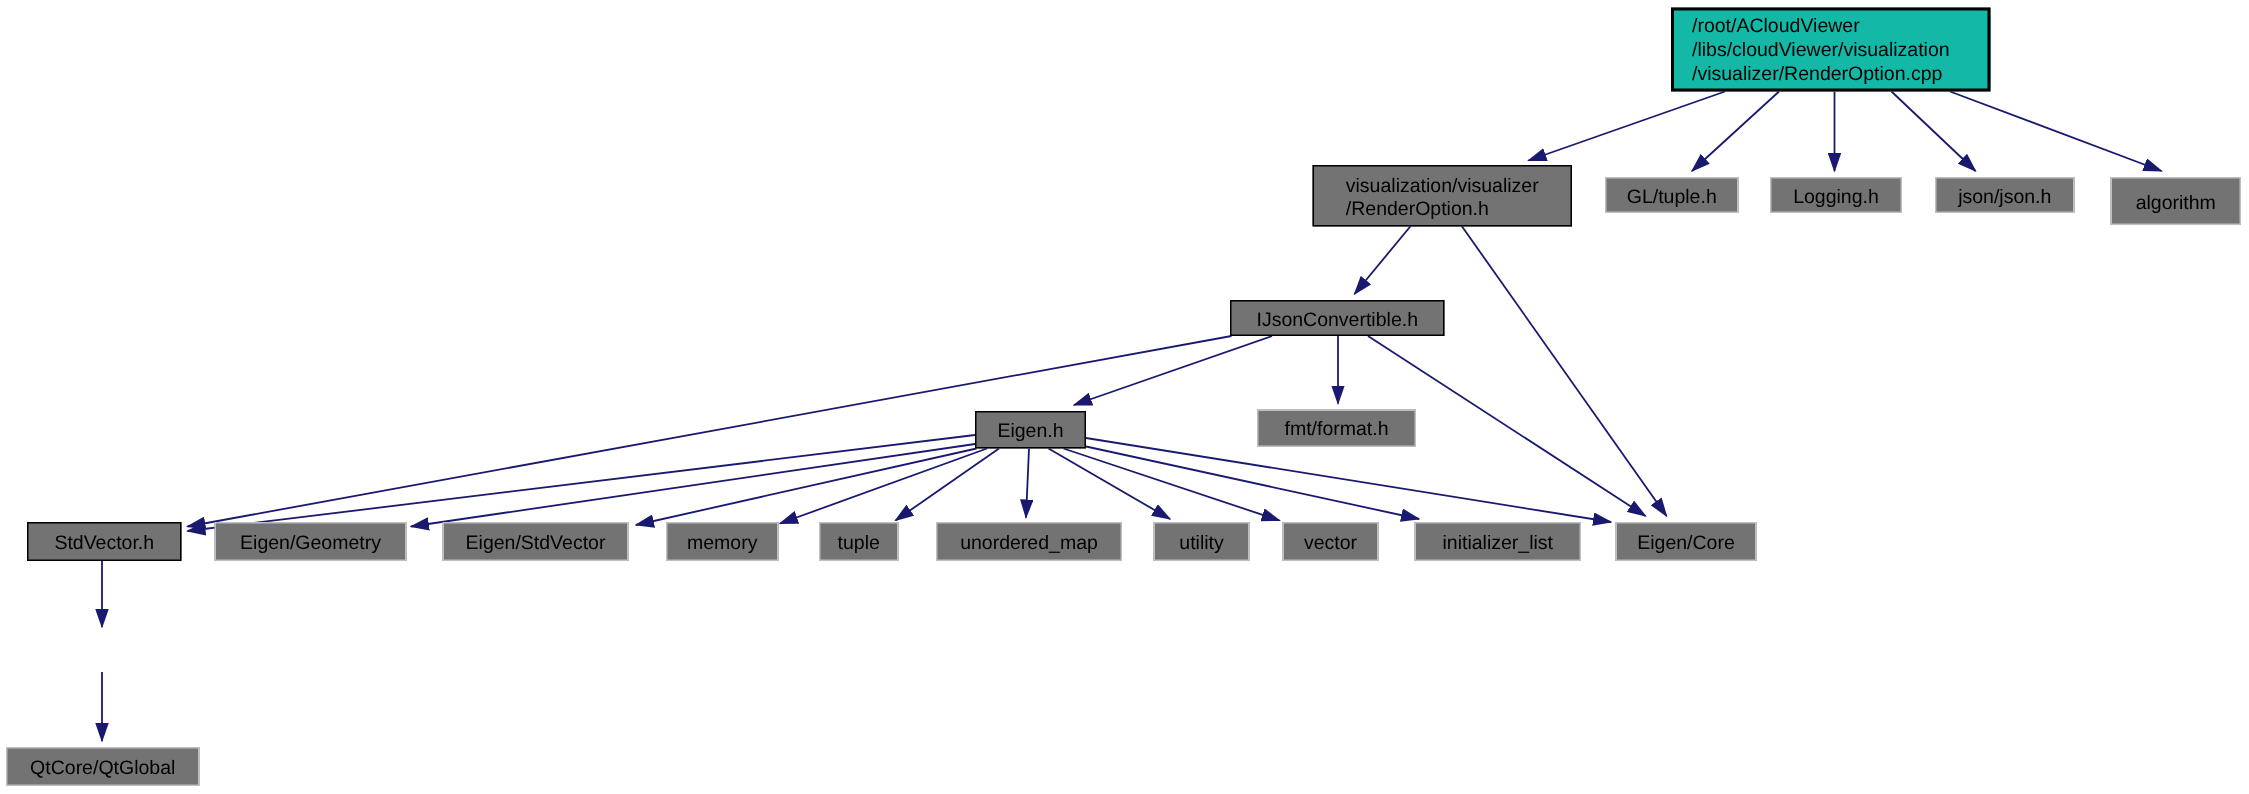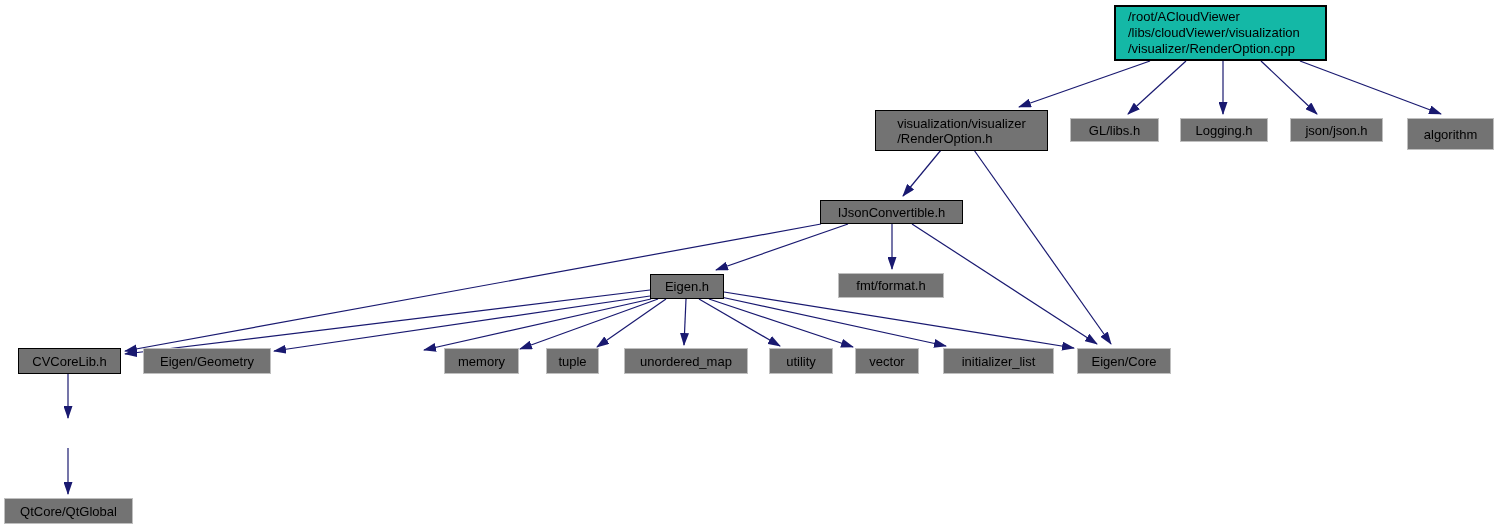--- a/index.html
+++ b/index.html
@@ -74,38 +74,39 @@
     <line x1="68" y1="448" x2="68" y2="494" marker-end="url(#arrow)"></line>
   </svg>
 
   <div class="node main" style="left:1114px;top:5px;width:213px;height:56px">/root/ACloudViewer
 /libs/cloudViewer/visualization
 /visualizer/RenderOption.cpp</div>
 
   <div class="node internal" style="left:875px;top:110px;width:173px;height:41px">visualization/visualizer
 /RenderOption.h</div>
 
-  <div class="node" style="left:1070px;top:118px;width:89px;height:24px">GL/libs.h</div>
+  <div class="node" style="left:1070px;top:118px;width:89px;height:24px">GL/tuple.h</div>
 
   <div class="node" style="left:1180px;top:118px;width:88px;height:24px">Logging.h</div>
 
   <div class="node" style="left:1290px;top:118px;width:93px;height:24px">json/json.h</div>
 
   <div class="node" style="left:1407px;top:118px;width:87px;height:32px">algorithm</div>
 
   <div class="node internal" style="left:820px;top:200px;width:143px;height:24px">IJsonConvertible.h</div>
 
   <div class="node internal" style="left:650px;top:274px;width:74px;height:25px">Eigen.h</div>
 
   <div class="node" style="left:838px;top:273px;width:106px;height:25px">fmt/format.h</div>
 
-  <div class="node internal" style="left:18px;top:348px;width:103px;height:26px">CVCoreLib.h</div>
+  <div class="node internal" style="left:18px;top:348px;width:103px;height:26px">StdVector.h</div>
 
   <div class="node" style="left:143px;top:348px;width:128px;height:26px">Eigen/Geometry</div>
 
+  <div class="node" style="left:295px;top:348px;width:124px;height:26px">Eigen/StdVector</div>
 
   <div class="node" style="left:444px;top:348px;width:75px;height:26px">memory</div>
 
   <div class="node" style="left:546px;top:348px;width:53px;height:26px">tuple</div>
 
   <div class="node" style="left:624px;top:348px;width:124px;height:26px">unordered_map</div>
 
   <div class="node" style="left:769px;top:348px;width:64px;height:26px">utility</div>
 
   <div class="node" style="left:855px;top:348px;width:64px;height:26px">vector</div>

